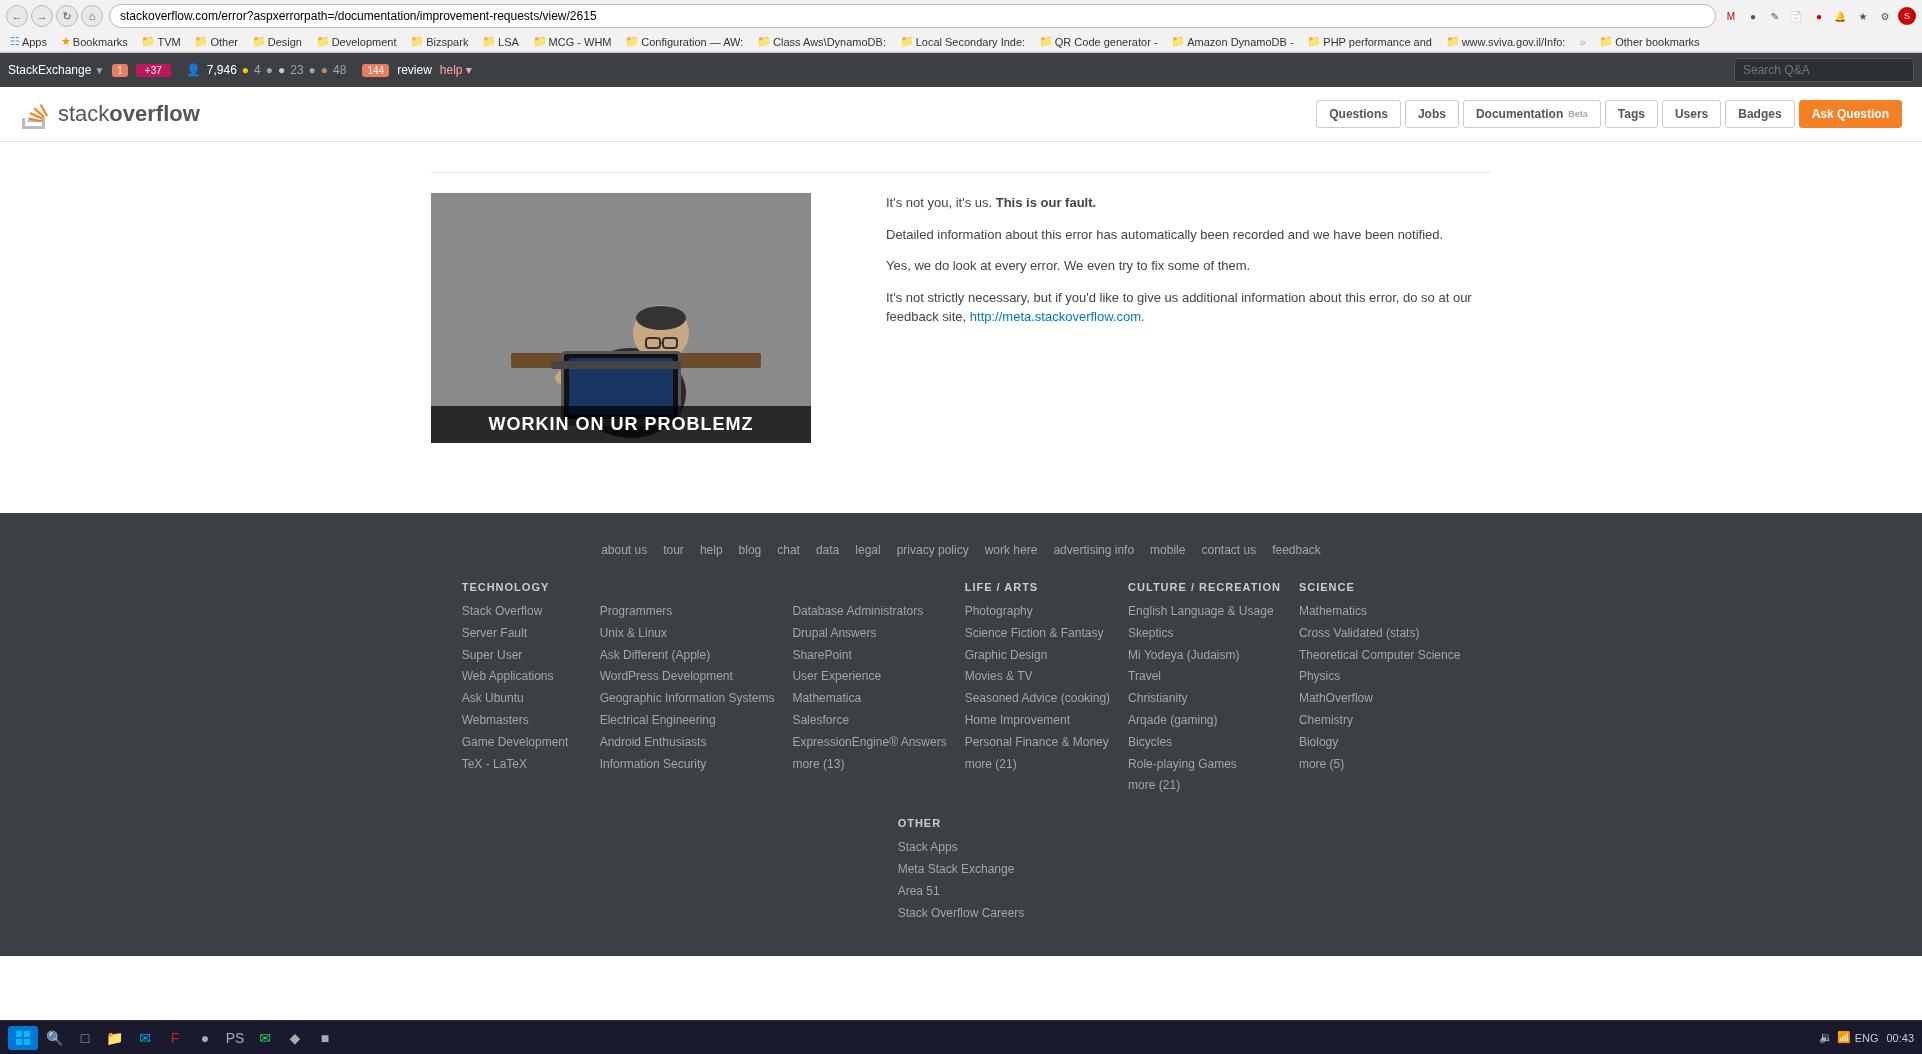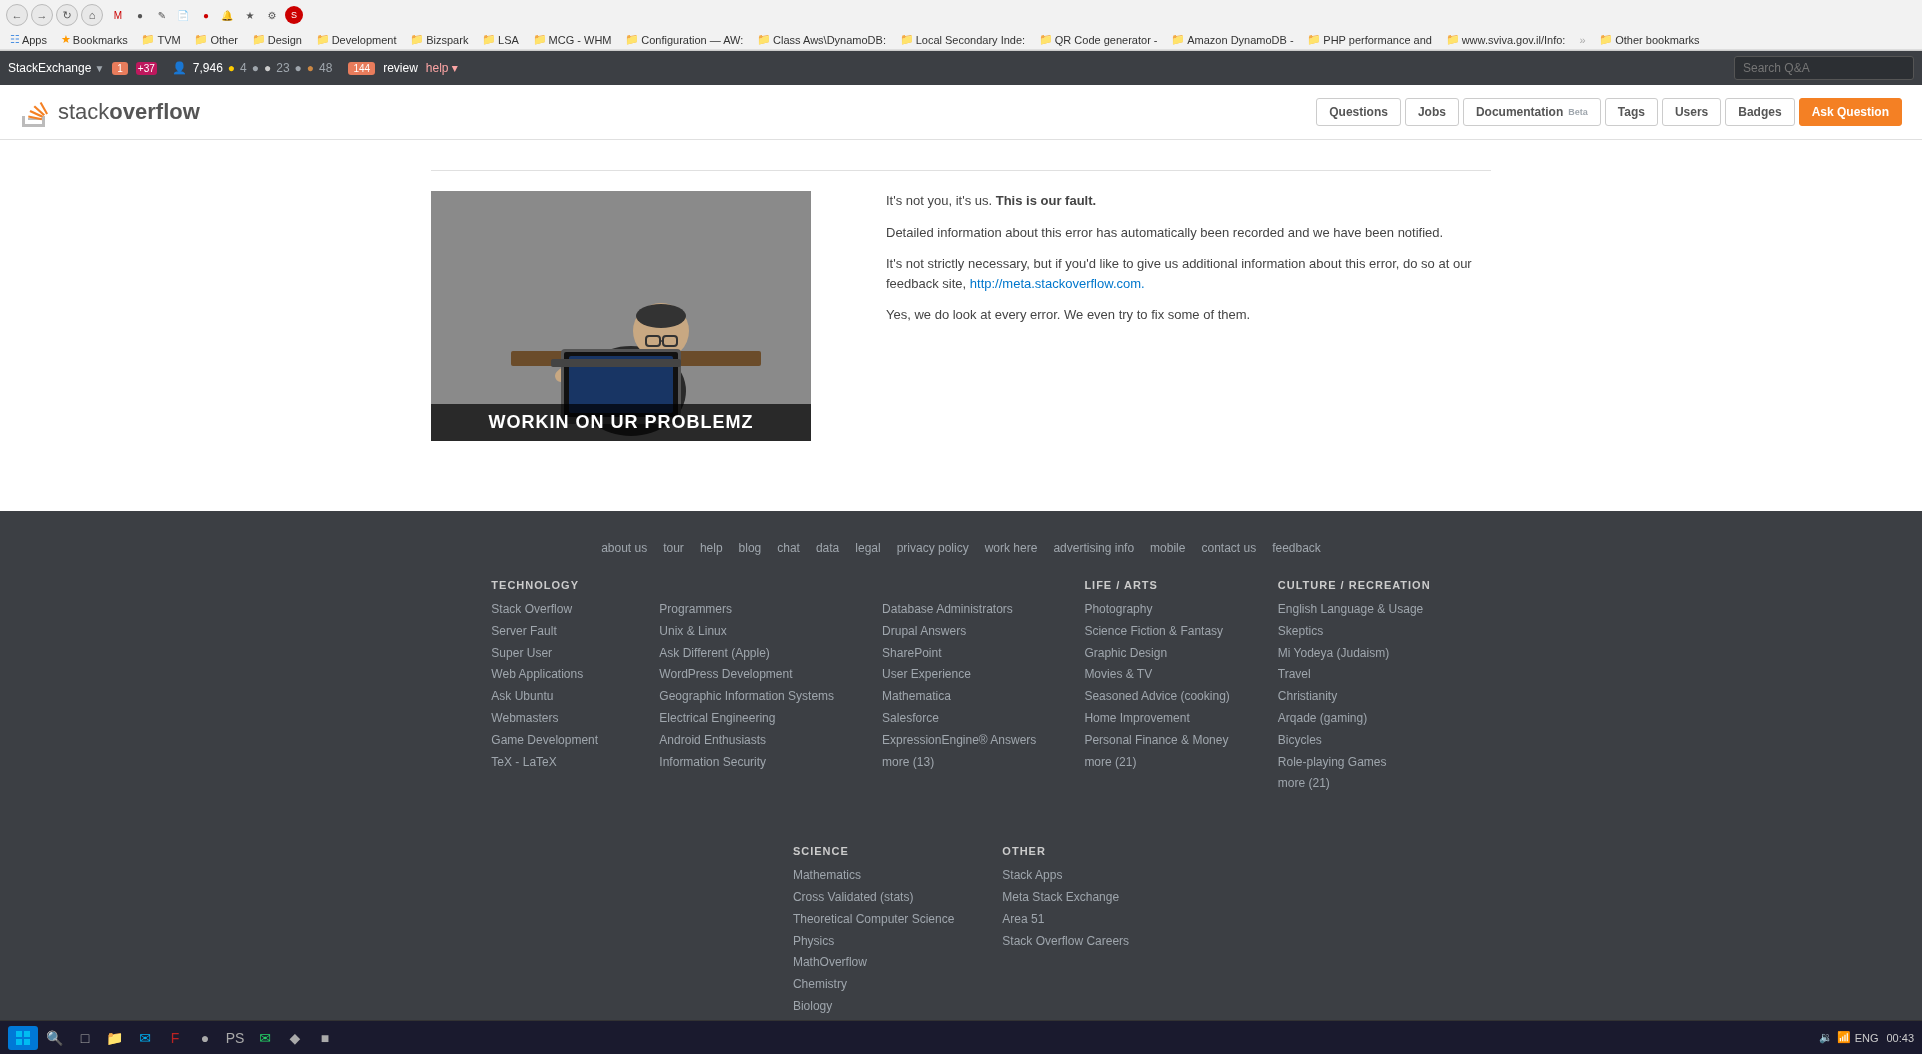--- a/index.html
+++ b/index.html
@@ -16,21 +16,21 @@
 
     
     .bookmarks-bar { display: flex; align-items: center; padding: 2px 6px; gap: 6px; font-size: 11px; background: #f2f2f2; border-bottom: 1px solid #ddd; overflow: hidden; white-space: nowrap; }
     .bookmark-item { display: flex; align-items: center; gap: 2px; padding: 1px 4px; cursor: pointer; color: #333; font-size: 11px; }
 
     
     .se-bar { background: #3c3f44; display: flex; align-items: center; padding: 0 8px; height: 34px; gap: 8px; }
     .se-logo { color: #fff; font-size: 12px; cursor: pointer; display: flex; align-items: center; gap: 3px; }
     .se-dropdown { color: #9fa6ad; font-size: 10px; }
     .se-badge-red { background: #e87c5c; color: #fff; font-size: 10px; padding: 1px 5px; border-radius: 3px; }
-    .se-badge-green { background: #be185d; color: #fff; font-size: 10px; padding: 1px 2px; border-radius: 3px; }
+    .se-badge-green { background: #be185d; color: #fff; font-size: 10px; padding: 1px 9px; border-radius: 3px; }
     .se-user-info { display: flex; align-items: center; gap: 5px; color: #9fa6ad; font-size: 12px; margin-left: 8px; }
     .se-reputation { color: #fff; font-size: 12px; }
     .se-dot { color: #9fa6ad; }
     .badge-gold { color: #ffcc00; }
     .badge-silver { color: #cccccc; }
     .badge-bronze { color: #cc8844; }
     .se-review { color: #fff; font-size: 12px; cursor: pointer; }
     .se-help { color: #fca5a5; font-size: 12px; cursor: pointer; }
     .se-search { margin-left: auto; }
     .se-search input { height: 24px; width: 180px; border: 1px solid #555; background: #2c2f33; color: #9fa6ad; padding: 0 8px; font-size: 12px; border-radius: 3px; }
@@ -54,21 +54,21 @@
     .error-image-caption { position: absolute; bottom: 0; left: 0; right: 0; background: rgba(0,0,0,0.7); color: #fff; font-size: 18px; font-weight: bold; text-align: center; padding: 8px; font-family: Impact, Arial Black, sans-serif; letter-spacing: 1px; }
     .error-text { flex: 1; }
     .error-text p { margin-bottom: 12px; color: #444; line-height: 1.5; }
     .error-text strong { font-weight: bold; }
     .error-text a { color: #0077cc; text-decoration: none; }
 
     
     .site-footer { background: #3c3f44; color: #9fa6ad; padding: 30px 20px; margin-top: 40px; }
     .footer-links { display: flex; justify-content: center; gap: 16px; margin-bottom: 24px; flex-wrap: wrap; text-align: center; }
     .footer-links a { color: #9fa6ad; text-decoration: none; font-size: 12px; }
-    .footer-columns { display: flex; justify-content: center; gap: 48px; flex-wrap: wrap; max-width: 1100px; margin: 0 auto; }
+    .footer-columns { display: flex; justify-content: center; gap: 18px; flex-wrap: wrap; max-width: 1100px; margin: 0 auto; }
     .footer-col { min-width: 120px; }
     .footer-col-title { color: #ccc; font-size: 11px; font-weight: bold; text-transform: uppercase; letter-spacing: 1px; margin-bottom: 10px; }
     .footer-col a { display: block; color: #9fa6ad; text-decoration: none; font-size: 12px; margin-bottom: 5px; line-height: 1.4; }
     .footer-col .more-link { color: #9fa6ad; font-size: 12px; text-decoration: none; }
 
     
     .taskbar { position: fixed; bottom: 0; left: 0; right: 0; height: 34px; background: #1a1a2e; display: flex; align-items: center; padding: 0 8px; gap: 4px; border-top: 1px solid #333; z-index: 1000; }
     .taskbar-start { width: 30px; height: 24px; background: #0078d7; border-radius: 3px; display: flex; align-items: center; justify-content: center; cursor: pointer; }
     .taskbar-icon { width: 26px; height: 26px; display: flex; align-items: center; justify-content: center; cursor: pointer; color: #aaa; font-size: 14px; }
     .taskbar-right { margin-left: auto; display: flex; align-items: center; gap: 8px; color: #ccc; font-size: 11px; }
@@ -79,20 +79,21 @@
 <body>
 
 <div class="browser-chrome">
   <div class="browser-toolbar">
     <div class="nav-buttons">
       <button class="nav-btn">←</button>
       <button class="nav-btn">→</button>
       <button class="nav-btn">↻</button>
       <button class="nav-btn">⌂</button>
     </div>
+    <input class="address-bar" type="text" value="stackoverflow.com/error?aspxerrorpath=/documentation/improvement-requests/view/2615" style="">
     <div class="browser-icons">
       <div class="browser-icon" style="color:#c00;">M</div>
       <div class="browser-icon">●</div>
       <div class="browser-icon">✎</div>
       <div class="browser-icon">📄</div>
       <div class="browser-icon" style="color:#c00;">●</div>
       <div class="browser-icon">🔔</div>
       <div class="browser-icon">★</div>
       <div class="browser-icon">⚙</div>
       <div class="browser-icon" style="background:#c00;color:#fff;border-radius:50%;font-size:9px;width:18px;height:18px;">S</div>
@@ -257,22 +258,22 @@
           <rect x="138" y="165" width="104" height="57" rx="2" fill="#1a3a6e" opacity="0.9"></rect>
 
           <rect x="120" y="168" width="130" height="8" rx="2" fill="#444"></rect>
         </svg>
         <div class="error-image-caption">WORKIN ON UR PROBLEMZ</div>
       </div>
     </div>
     <div class="error-text">
       <p>It's not you, it's us. <strong>This is our fault.</strong></p>
       <p>Detailed information about this error has automatically been recorded and we have been notified.</p>
+      <p>Yes, we do look at every error. We even try to fix some of them.</p>
       <p>It's not strictly necessary, but if you'd like to give us additional information about this error, do so at our feedback site, <a href="#">http://meta.stackoverflow.com.</a></p>
-      <p>Yes, we do look at every error. We even try to fix some of them.</p>
     </div>
   </div>
 </div>
 
 <div class="site-footer">
   <div class="footer-links">
     <a href="#">about us</a>
     <a href="#">tour</a>
     <a href="#">help</a>
     <a href="#">blog</a>

